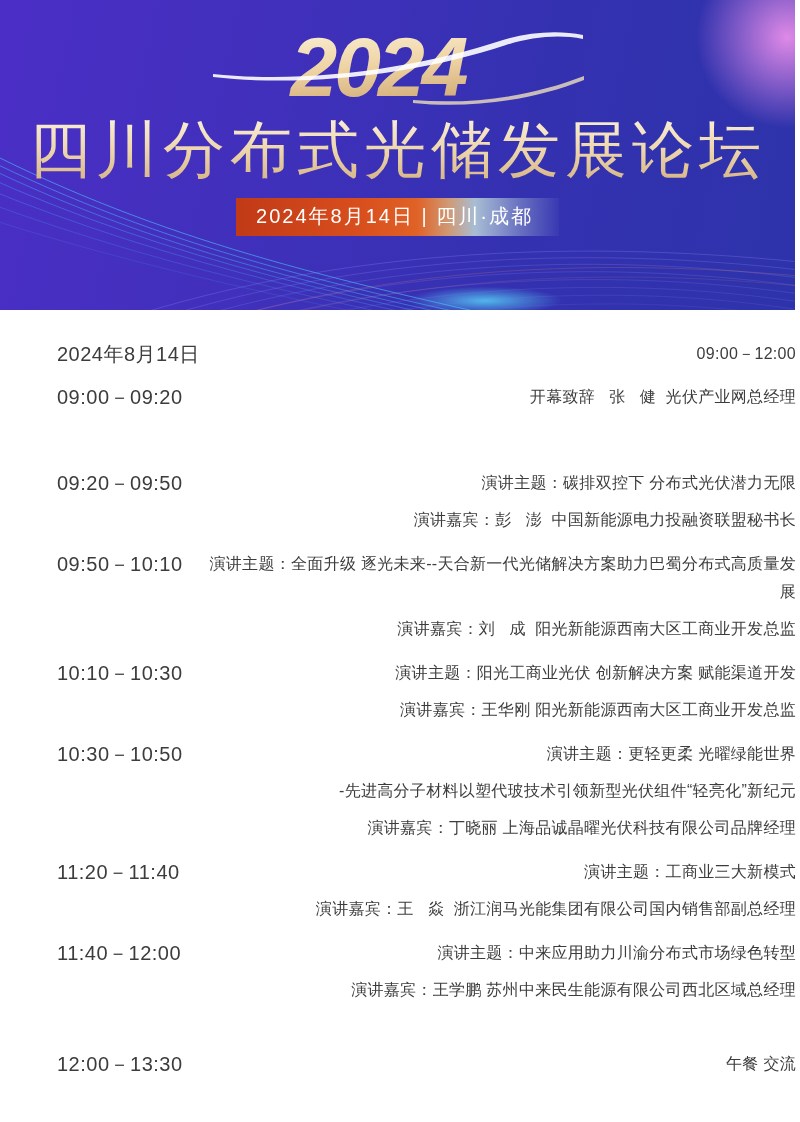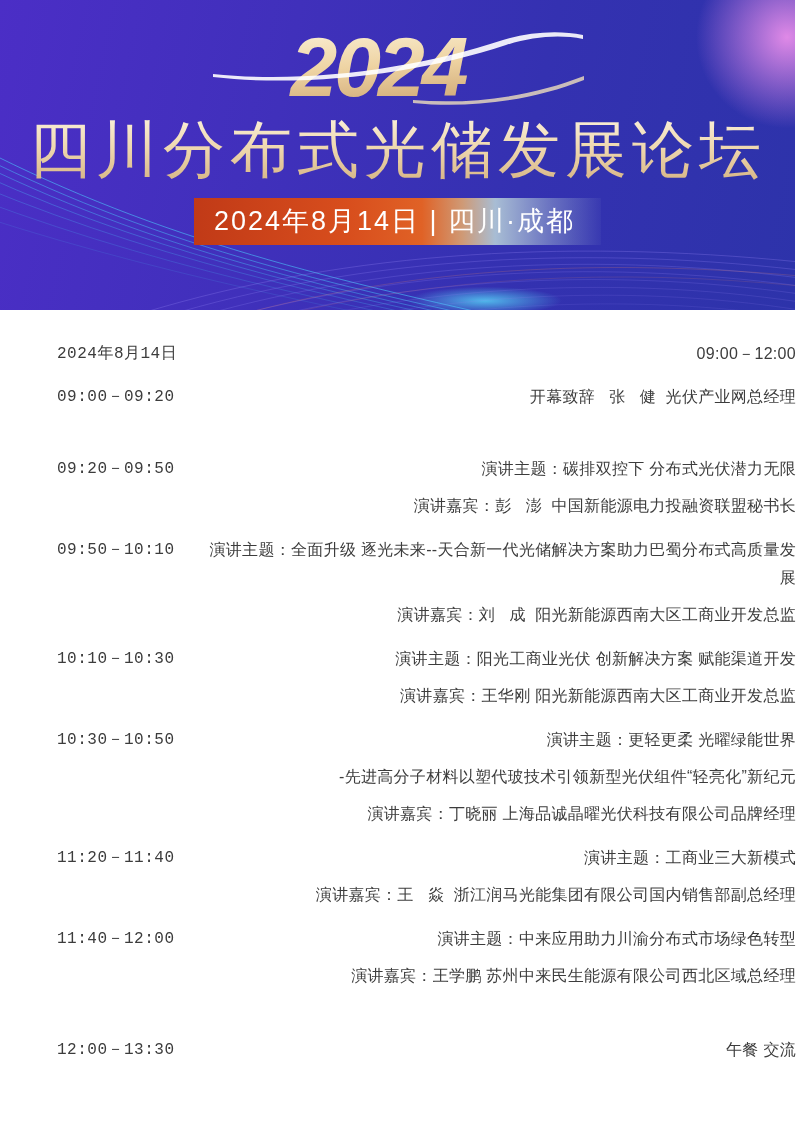--- a/index.html
+++ b/index.html
@@ -27,37 +27,36 @@
     margin-top:-4px;
     font-family:"Liberation Serif","DejaVu Serif",serif;
     font-weight:400;font-size:62px;letter-spacing:5px;line-height:1.1;
     background:linear-gradient(180deg,#faf0da 0%,#eed7ae 48%,#d5b384 100%);
     -webkit-background-clip:text;background-clip:text;color:transparent;
     white-space:nowrap;
   }
   .date-badge{
     margin-top:14px;
     padding:5px 26px 6px 20px;
-    font-size:27px;letter-spacing:2px;color:#ffffff;white-space:nowrap;
+    font-size:20px;letter-spacing:2px;color:#ffffff;white-space:nowrap;
     background:linear-gradient(90deg,
       #c13a17 0%, #d84e1d 38%, #e06226 56%, #cf9a76 66%,
       #a8bdd4 74%, rgba(168,189,212,0.45) 88%, rgba(168,189,212,0.05) 100%);
   }
 
   
   .agenda{padding:30px 0 0 57px;}
   .row{display:flex;align-items:flex-start;margin-bottom:16px;}
   .row.date-row{margin-bottom:15px;}
-  .row.opening-row{margin-bottom:44px;}
+  .row.opening-row{margin-bottom:58px;}
   .row.lunch-row{margin-bottom:0;margin-top:46px;}
   .time{
     width:146px;flex-shrink:0;
-    font-size:16px;line-height:28px;color:#3c3c3c;letter-spacing:0.5px;
+    font-size:20px;line-height:28px;color:#3c3c3c;letter-spacing:0.5px;
     white-space:pre;
-    font-family:Liberation Mono, monospace;
   }
   .content{flex:1;padding-right:4px;}
   .line{
     font-size:16px;line-height:28px;color:#3c3c3c;letter-spacing:0.3px;
     white-space:pre-wrap;margin-bottom:9px;text-align:right;
   }
   .line:last-child{margin-bottom:0;}
   .line.indent{padding-left:80px;}
 </style>
 </head>

